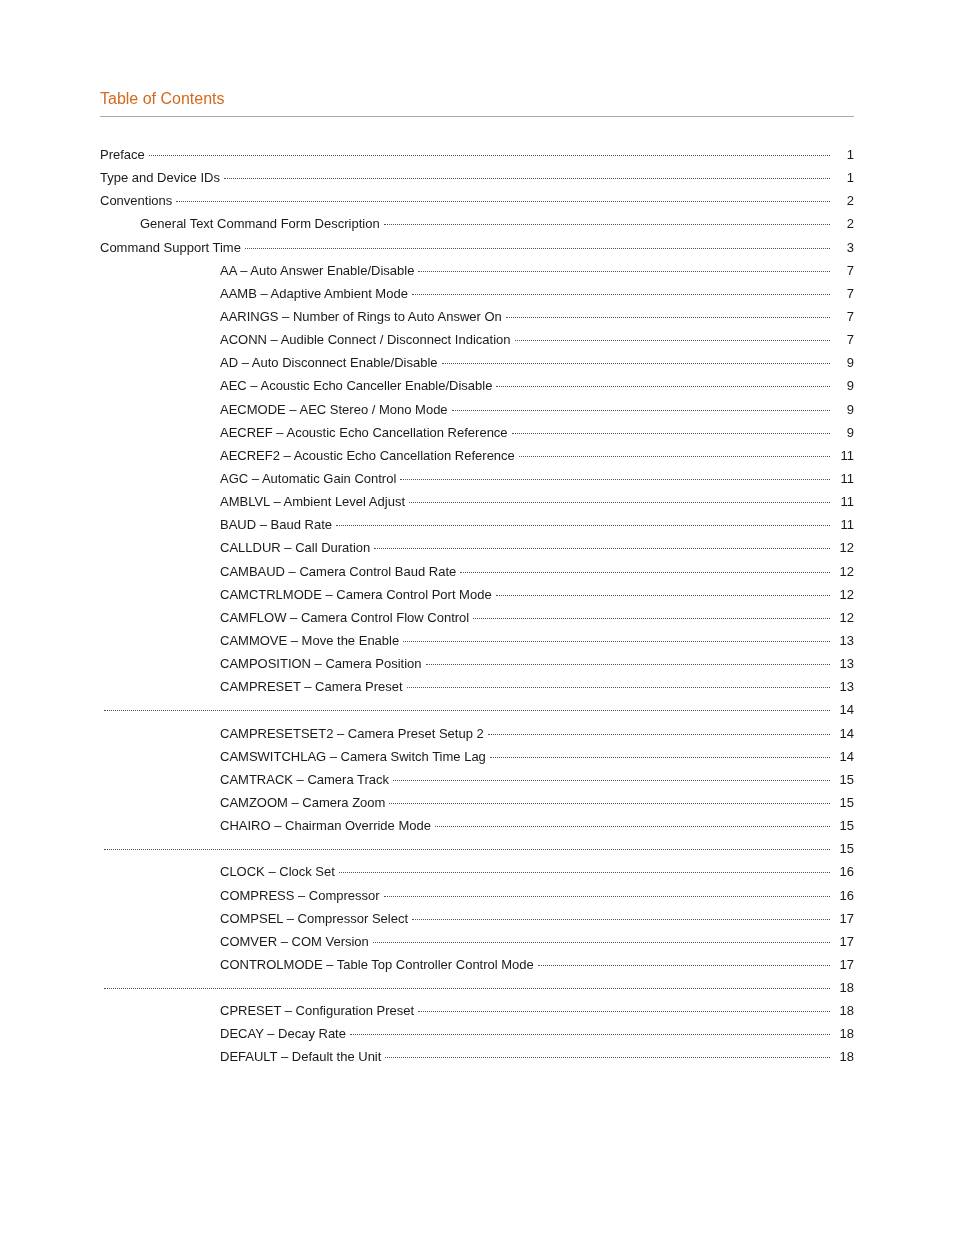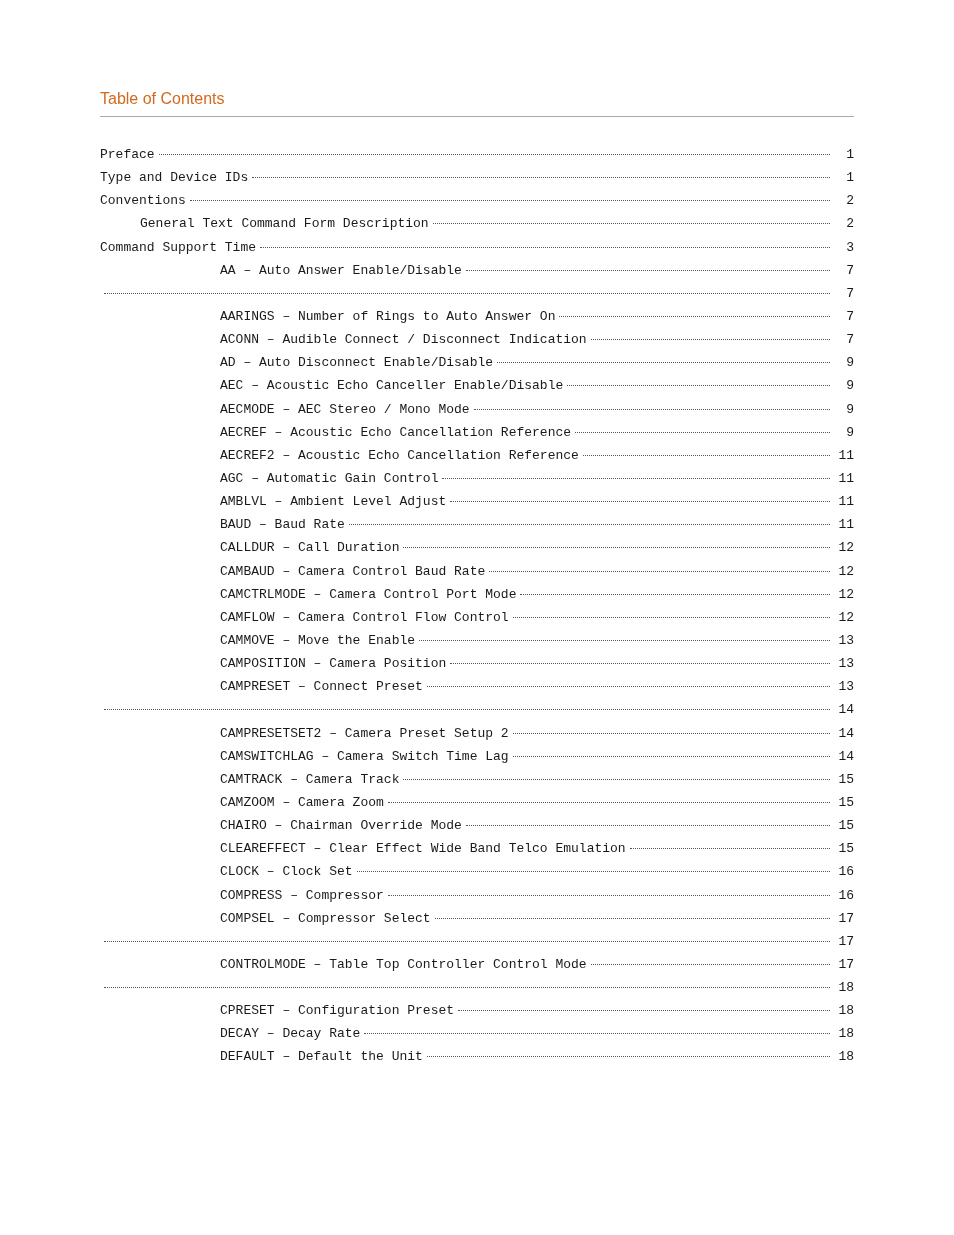--- a/index.html
+++ b/index.html
@@ -24,21 +24,20 @@
       font-weight: normal;
       margin-bottom: 8px;
     }
     .divider {
       border: none;
       border-top: 1px solid #aaa;
       margin-bottom: 28px;
     }
     .toc-entries {
       list-style: none;
-      font-family: Liberation Mono, monospace;
     }
     .toc-entry {
       display: flex;
       align-items: baseline;
       margin-bottom: 3px;
       line-height: 1.55;
     }
     .entry-label {
       white-space: nowrap;
       flex-shrink: 0;
@@ -93,20 +92,21 @@
     <span class="entry-label indent-0">Command Support Time</span>
     <span class="entry-dots"></span>
     <span class="entry-page">3</span>
   </li>
       <li class="toc-entry">
     <span class="entry-label indent-2">AA – Auto Answer Enable/Disable</span>
     <span class="entry-dots"></span>
     <span class="entry-page">7</span>
   </li>
       <li class="toc-entry">
+    <span class="entry-label indent-2">AAMB – Adaptive Ambient Mode</span>
     <span class="entry-dots"></span>
     <span class="entry-page">7</span>
   </li>
       <li class="toc-entry">
     <span class="entry-label indent-2">AARINGS – Number of Rings to Auto Answer On</span>
     <span class="entry-dots"></span>
     <span class="entry-page">7</span>
   </li>
       <li class="toc-entry">
     <span class="entry-label indent-2">ACONN – Audible Connect / Disconnect Indication</span>
@@ -177,21 +177,21 @@
     <span class="entry-label indent-2">CAMMOVE – Move the Enable</span>
     <span class="entry-dots"></span>
     <span class="entry-page">13</span>
   </li>
       <li class="toc-entry">
     <span class="entry-label indent-2">CAMPOSITION – Camera Position</span>
     <span class="entry-dots"></span>
     <span class="entry-page">13</span>
   </li>
       <li class="toc-entry">
-    <span class="entry-label indent-2">CAMPRESET – Connect Preset</span>
+    <span class="entry-label indent-2">CAMPRESET – Camera Preset</span>
     <span class="entry-dots"></span>
     <span class="entry-page">13</span>
   </li>
       <li class="toc-entry">
     <span class="entry-dots"></span>
     <span class="entry-page">14</span>
   </li>
       <li class="toc-entry">
     <span class="entry-label indent-2">CAMPRESETSET2 – Camera Preset Setup 2</span>
     <span class="entry-dots"></span>
@@ -211,40 +211,40 @@
     <span class="entry-label indent-2">CAMZOOM – Camera Zoom</span>
     <span class="entry-dots"></span>
     <span class="entry-page">15</span>
   </li>
       <li class="toc-entry">
     <span class="entry-label indent-2">CHAIRO – Chairman Override Mode</span>
     <span class="entry-dots"></span>
     <span class="entry-page">15</span>
   </li>
       <li class="toc-entry">
-    <span class="entry-label indent-2">CLEAREFFECT – Clear Effect Wide Band Telco Emulation</span>
     <span class="entry-dots"></span>
     <span class="entry-page">15</span>
   </li>
       <li class="toc-entry">
     <span class="entry-label indent-2">CLOCK – Clock Set</span>
     <span class="entry-dots"></span>
     <span class="entry-page">16</span>
   </li>
       <li class="toc-entry">
     <span class="entry-label indent-2">COMPRESS – Compressor</span>
     <span class="entry-dots"></span>
     <span class="entry-page">16</span>
   </li>
       <li class="toc-entry">
     <span class="entry-label indent-2">COMPSEL – Compressor Select</span>
     <span class="entry-dots"></span>
     <span class="entry-page">17</span>
   </li>
       <li class="toc-entry">
+    <span class="entry-label indent-2">COMVER – COM Version</span>
     <span class="entry-dots"></span>
     <span class="entry-page">17</span>
   </li>
       <li class="toc-entry">
     <span class="entry-label indent-2">CONTROLMODE – Table Top Controller Control Mode</span>
     <span class="entry-dots"></span>
     <span class="entry-page">17</span>
   </li>
       <li class="toc-entry">
     <span class="entry-dots"></span>

